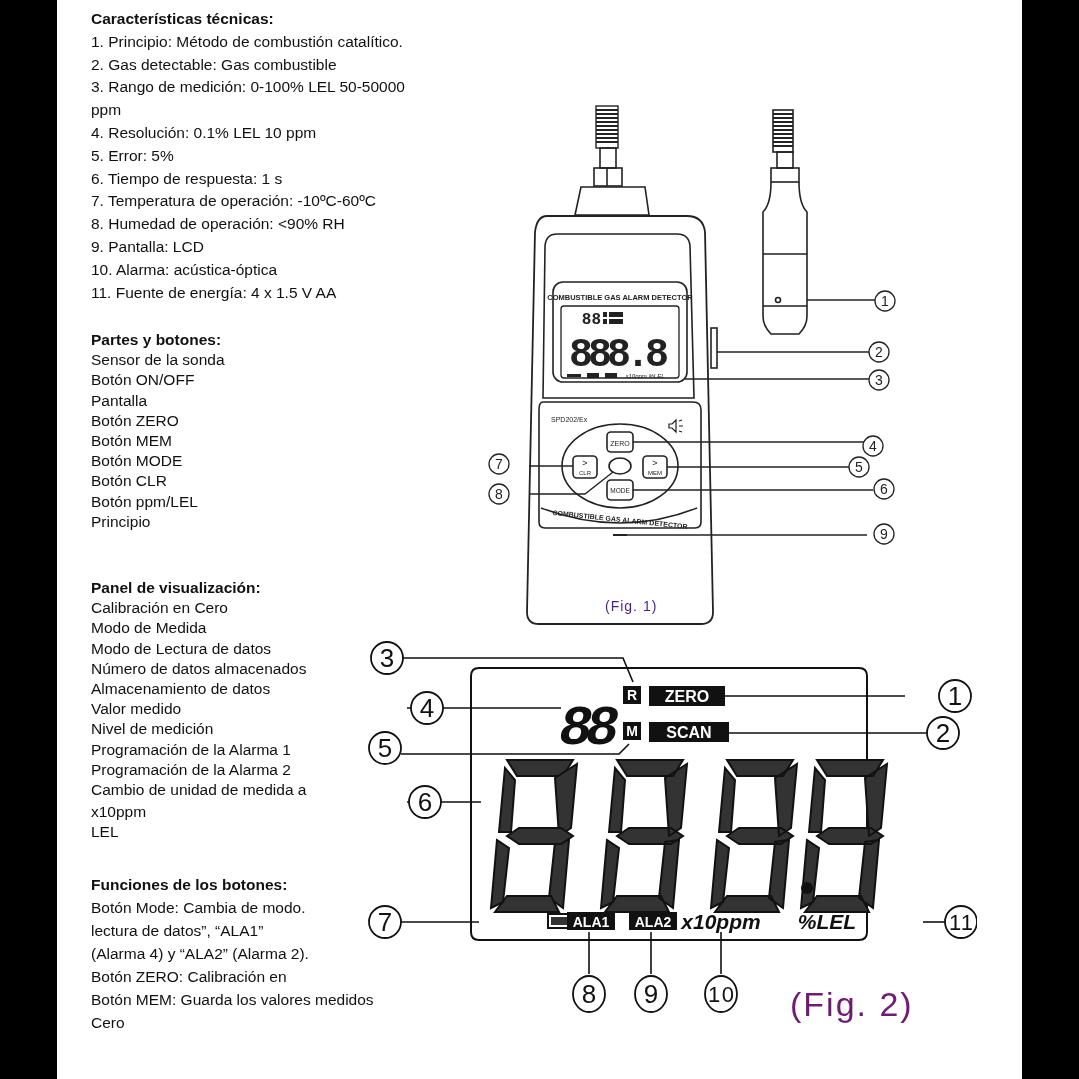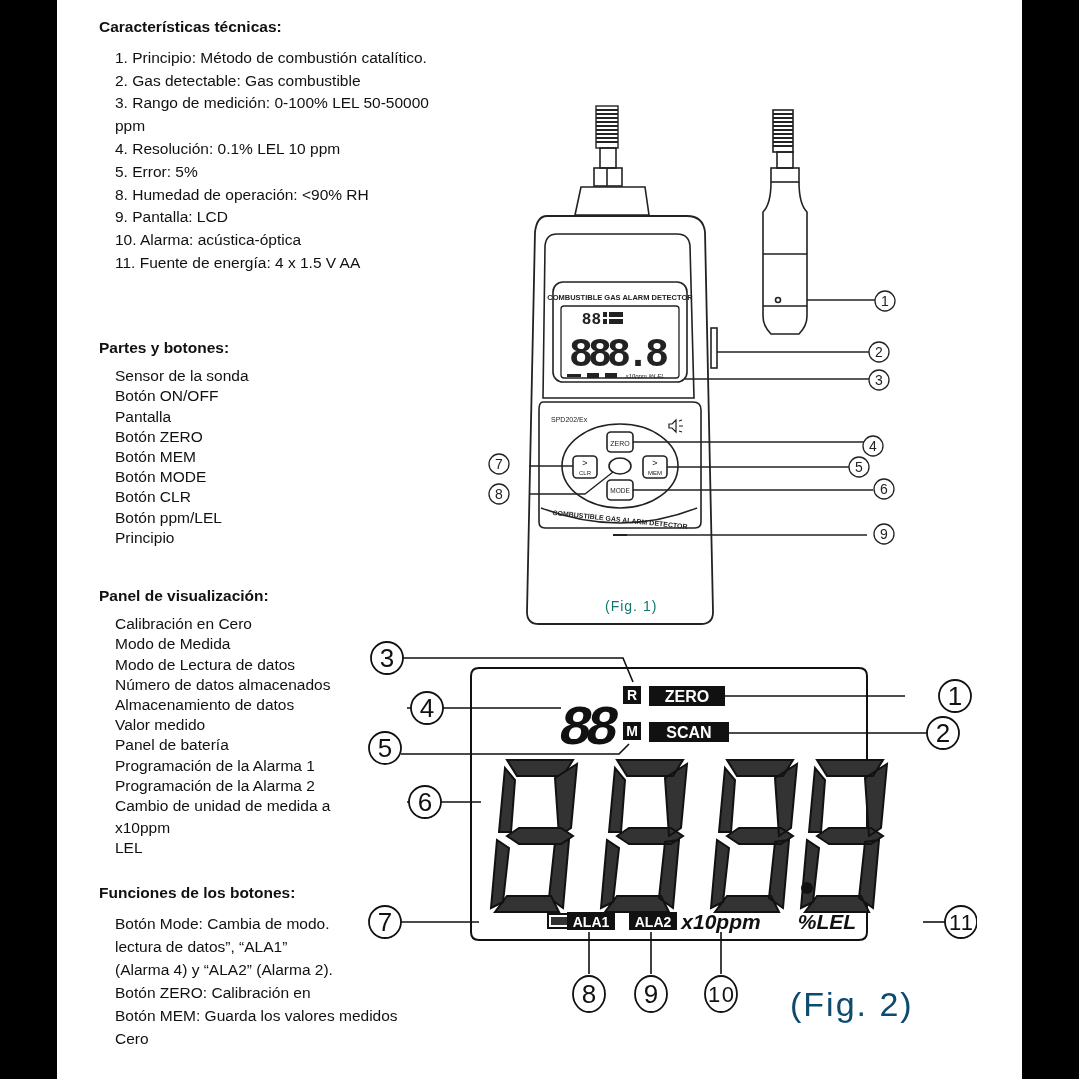--- a/index.html
+++ b/index.html
@@ -1,43 +1,45 @@
 <!DOCTYPE html>
 <html><head>
 <meta charset="utf-8">
 <style>
   html,body{margin:0;padding:0;}
   body{width:1079px;height:1079px;background:#000;position:relative;overflow:hidden;font-family:"Liberation Sans",sans-serif;color:#111;}
   #page{position:absolute;left:57px;top:0;width:965px;height:1079px;background:#fff;overflow:hidden;}
   .txt{position:absolute;left:34px;font-size:15.5px;line-height:20.2px;color:#111;}
-  .txt h3{margin:8px;font-size:15.5px;font-weight:bold;line-height:20.2px;}
-  .txt .ln{display:block;white-space:nowrap;margin-left:24px;}
+  .txt h3{margin:0;font-size:15.5px;font-weight:bold;line-height:20.2px;}
+  .txt .ln{display:block;white-space:nowrap;}
   #specs{top:8px;line-height:22.8px;}
   #specs h3{line-height:22.8px;}
   #parts{top:330px;}
   #panel{top:578px;}
   #panel .ln.wrap2{margin-top:2px;}
   #funcs{top:873px;line-height:23px;}
   #funcs h3{line-height:23px;}
   svg{position:absolute;}
-  .cap{position:absolute;font-family:"Liberation Sans",sans-serif;color:#0f766e;}
+  .cap{position:absolute;font-family:"Liberation Sans",sans-serif;color:#4c1d95;}
 </style>
 </head>
 <body>
 
 <div id="page">
 
   <div class="txt" id="specs">
     <h3>Características técnicas:</h3>
     <span class="ln">1. Principio: Método de combustión catalítico.</span>
     <span class="ln">2. Gas detectable: Gas combustible</span>
     <span class="ln">3. Rango de medición: 0-100% LEL 50-50000</span>
     <span class="ln">ppm</span>
     <span class="ln">4. Resolución: 0.1% LEL 10 ppm</span>
     <span class="ln">5. Error: 5%</span>
+    <span class="ln">6. Tiempo de respuesta: 1 s</span>
+    <span class="ln">7. Temperatura de operación: -10ºC-60ºC</span>
     <span class="ln">8. Humedad de operación: &lt;90% RH</span>
     <span class="ln">9. Pantalla: LCD</span>
     <span class="ln">10. Alarma: acústica-óptica</span>
     <span class="ln">11. Fuente de energía: 4 x 1.5 V AA</span>
   </div>
 
   <div class="txt" id="parts">
     <h3>Partes y botones:</h3>
     <span class="ln">Sensor de la sonda</span>
     <span class="ln">Botón ON/OFF</span>
@@ -51,21 +53,21 @@
   </div>
 
   <div class="txt" id="panel">
     <h3>Panel de visualización:</h3>
     <span class="ln">Calibración en Cero</span>
     <span class="ln">Modo de Medida</span>
     <span class="ln">Modo de Lectura de datos</span>
     <span class="ln">Número de datos almacenados</span>
     <span class="ln">Almacenamiento de datos</span>
     <span class="ln">Valor medido</span>
-    <span class="ln">Panel de batería</span>
+    <span class="ln">Nivel de medición</span>
     <span class="ln">Programación de la Alarma 1</span>
     <span class="ln">Programación de la Alarma 2</span>
     <span class="ln">Cambio de unidad de medida a</span>
     <span class="ln wrap2">x10ppm</span>
     <span class="ln">LEL</span>
   </div>
 
   <div class="txt" id="funcs">
     <h3>Funciones de los botones:</h3>
     <span class="ln">Botón Mode: Cambia de modo.</span>
@@ -273,15 +275,15 @@
       <text x="586" y="112">2</text>
       <text x="28" y="301">7</text>
       <text x="232" y="373">8</text>
       <text x="294" y="373">9</text>
     </g>
     <g font-size="22" font-family="Liberation Sans, sans-serif" fill="#111" stroke="none" text-anchor="middle">
       <text x="364" y="372" textLength="26">10</text>
       <text x="604" y="300" textLength="24">11</text>
     </g>
   </svg>
-  <div class="cap" style="left:733px;top:985px;font-size:34px;letter-spacing:2px;color:#0c4a6e;">(Fig. 2)</div>
+  <div class="cap" style="left:733px;top:985px;font-size:34px;letter-spacing:2px;color:#701a75;">(Fig. 2)</div>
 
 </div>
 
 </body></html>

